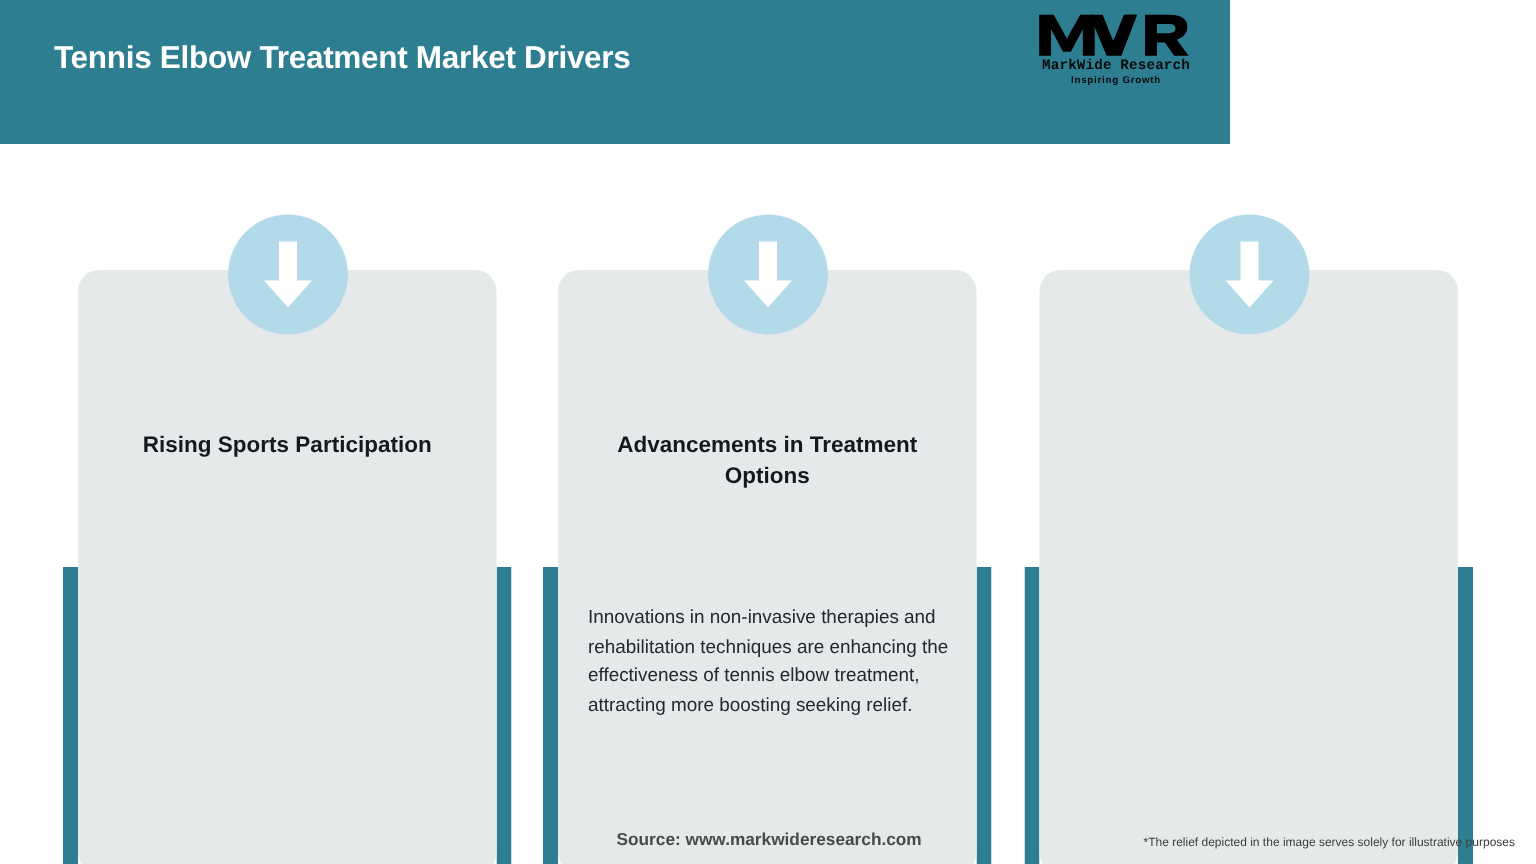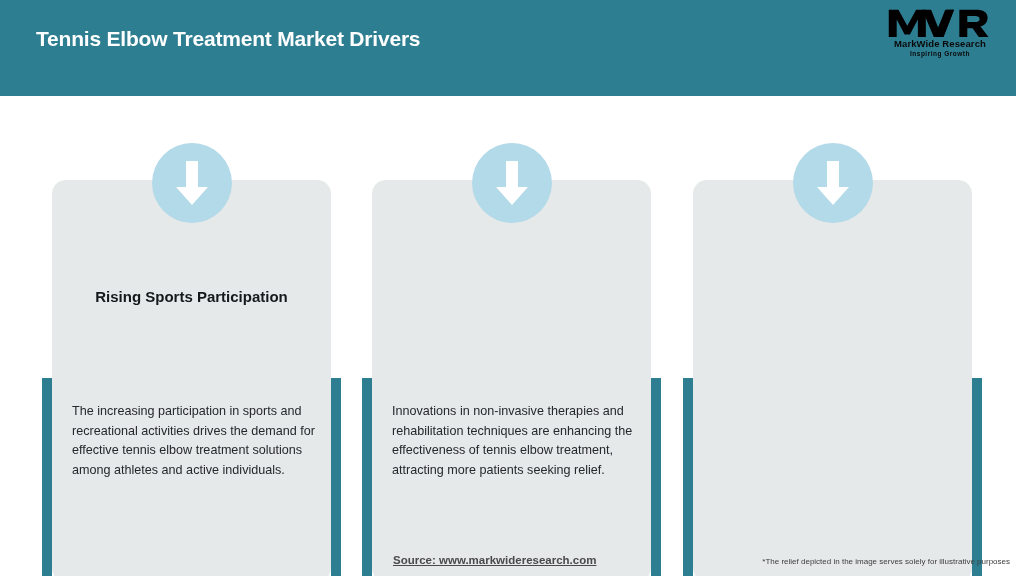--- a/index.html
+++ b/index.html
@@ -14,21 +14,21 @@
     font-family: "Liberation Sans", sans-serif;
     background: #ffffff;
     position: relative;
   }
 
   
   .header {
     position: absolute;
     left: 0;
     top: 0;
-    width: 1016px;
+    width: 820px;
     height: 96px;
     background: #2E7E92;
   }
 
   .header-title {
     position: absolute;
     left: 36px;
     top: 27px;
     font-size: 21px;
     font-weight: bold;
@@ -54,20 +54,21 @@
     display: block;
   }
   .logo-name {
     font-size: 9.5px;
     font-weight: bold;
     color: #0a0a0a;
     letter-spacing: 0.1px;
     line-height: 1;
     margin-top: 1px;
     white-space: nowrap;
+    font-family: Liberation Mono, monospace;
   }
   .logo-tagline {
     font-size: 6.5px;
     font-weight: bold;
     color: #0a0a0a;
     letter-spacing: 0.5px;
     line-height: 1;
     margin-top: 2px;
     white-space: nowrap;
   }
@@ -151,27 +152,26 @@
     top: 222px;
     text-align: left;
     font-size: 12.6px;
     color: #25282b;
     line-height: 1.55;
   }
 
   
   .footer-source {
     position: absolute;
-    left: 393px;
+    left: 411px;
     top: 554px;
     font-size: 11.5px;
     font-weight: bold;
     color: #4a4a4a;
     white-space: nowrap;
-    text-decoration: underline;
   }
   .footer-note {
     position: absolute;
     right: 14px;
     top: 557px;
     font-size: 8px;
     color: #3d3d3d;
     white-space: nowrap;
   }
 </style>
@@ -195,33 +195,33 @@
     <div class="logo-tagline">Inspiring Growth</div>
   </div>
 </div>
 
 <div class="cards">
 
   <div class="card-group g0">
     <div class="bracket"></div>
     <div class="card">
       <div class="card-title">Rising Sports Participation</div>
-      <div class="card-body">The increasing participation in sports and recreational activities drives the demand for effective tennis elbow treatment solutions among athletes and active individuals.</div>
     </div>
     <div class="icon-circle">
       <svg width="36" height="48" viewBox="0 0 36 48">
         <polygon points="12,2 24,2 24,28 34,28 18,46 2,28 12,28" fill="#FFFFFF"></polygon>
       </svg>
     </div>
   </div>
 
   <div class="card-group g1">
     <div class="bracket"></div>
     <div class="card">
-      <div class="card-body">Innovations in non-invasive therapies and rehabilitation techniques are enhancing the effectiveness of tennis elbow treatment, attracting more patients seeking relief.</div>
+      <div class="card-title">Advancements in Treatment Options</div>
+      <div class="card-body">Innovations in non-invasive therapies and rehabilitation techniques are enhancing the effectiveness of tennis elbow treatment, attracting more boosting seeking relief.</div>
     </div>
     <div class="icon-circle">
       <svg width="36" height="48" viewBox="0 0 36 48">
         <polygon points="12,2 24,2 24,28 34,28 18,46 2,28 12,28" fill="#FFFFFF"></polygon>
       </svg>
     </div>
   </div>
 
   <div class="card-group g2">
     <div class="bracket"></div>

